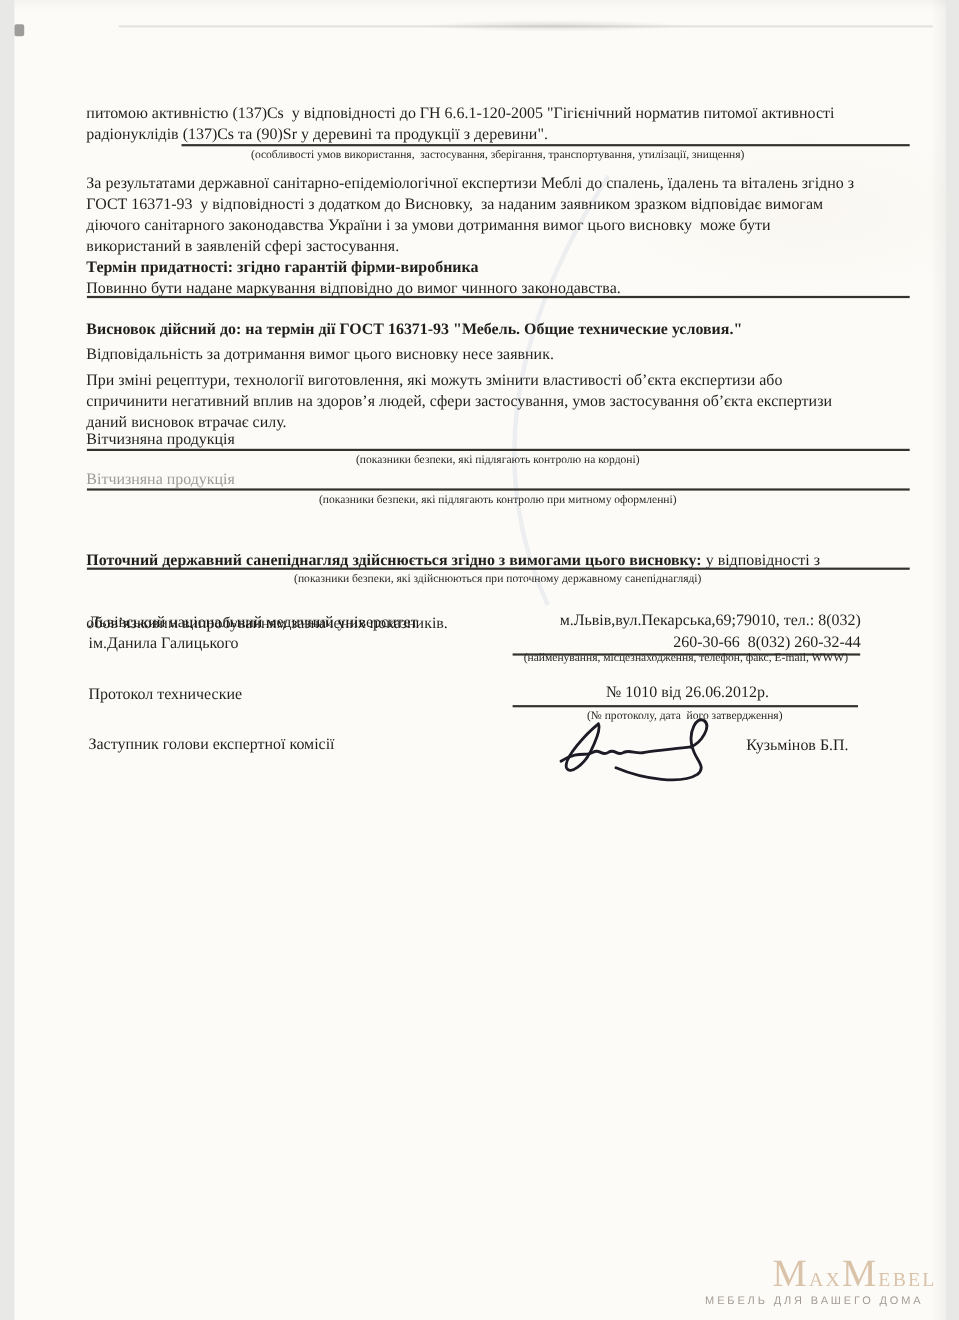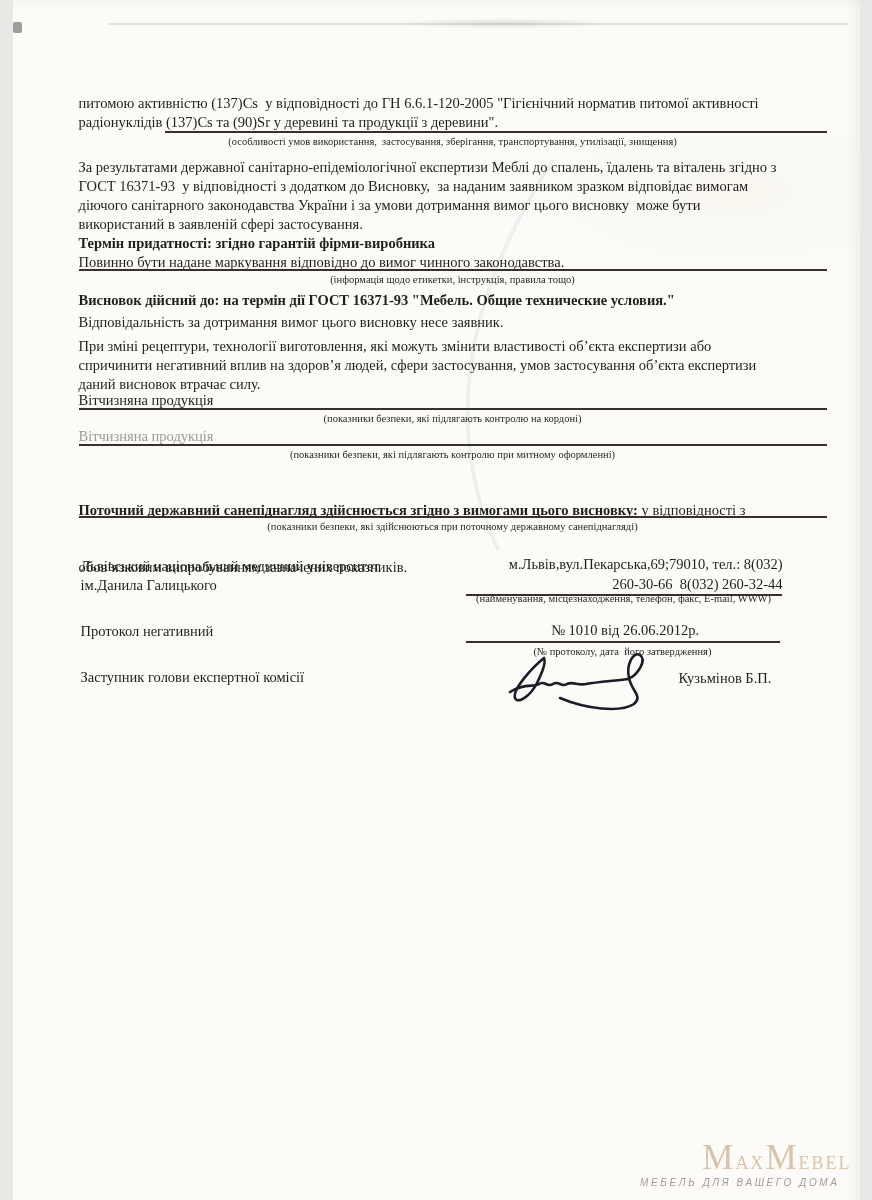--- a/index.html
+++ b/index.html
@@ -39,21 +39,21 @@
   .wm{
     position:absolute;right:8px;top:1140px;width:340px;
     text-align:right;line-height:1;
   }
   .wm-brand{color:#d9c3a9;font-family:"Liberation Serif",serif;letter-spacing:2px;white-space:pre;}
   .wm-lg{font-size:35px;}
   .wm-sm{font-size:18px;}
   .wm-tagline{
     margin-top:3px;padding-right:12px;
     font-family:"Liberation Sans",sans-serif;
-    font-size:10px;letter-spacing:2.6px;color:#a39b93;white-space:pre;font-style:italic;
+    font-size:10px;letter-spacing:2.6px;color:#a39b93;white-space:pre;
   }
 </style>
 </head>
 <body>
 
 <div class="page">
 
   <div class="artifact" style="left:95px;top:23px;width:740px;height:2px;background:rgba(120,120,120,0.18);filter:blur(0.4px);"></div>
   <div class="artifact" style="left:370px;top:18px;width:240px;height:11px;background:radial-gradient(ellipse at center, rgba(110,110,110,0.20), rgba(110,110,110,0) 70%);"></div>
   <div class="artifact" style="left:0;top:22px;width:9px;height:11px;background:rgba(80,80,80,0.55);border-radius:2px;filter:blur(0.5px);"></div>
@@ -69,21 +69,20 @@
 
   <div class="t" style="top:158px">За результатами державної санітарно-епідеміологічної експертизи Меблі до спалень, їдалень та віталень згідно з
 ГОСТ 16371-93  у відповідності з додатком до Висновку,  за наданим заявником зразком відповідає вимогам
 діючого санітарного законодавства України і за умови дотримання вимог цього висновку  може бути
 використаний в заявленій сфері застосування.</div>
 
   <div class="t bold" style="top:234px">Термін придатності: згідно гарантій фірми-виробника</div>
 
   <div class="t" style="top:253px">Повинно бути надане маркування відповідно до вимог чинного законодавства.</div>
   <div class="rule" style="top:269px;left:66px;width:748px"></div>
-  <div class="cap" style="top:273px">(інформація щодо етикетки, інструкція, правила тощо)</div>
 
   <div class="t bold" style="top:291px">Висновок дійсний до: на термін дії ГОСТ 16371-93 "Мебель. Общие технические условия."</div>
 
   <div class="t" style="top:313px">Відповідальність за дотримання вимог цього висновку несе заявник.</div>
 
   <div class="t" style="top:337px">При зміні рецептури, технології виготовлення, які можуть змінити властивості об’єкта експертизи або
 спричинити негативний вплив на здоров’я людей, сфери застосування, умов застосування об’єкта експертизи
 даний висновок втрачає силу.</div>
 
   <div class="t" style="top:391px">Вітчизняна продукція</div>
@@ -101,21 +100,21 @@
   <div class="rule" style="top:516px;left:66px;width:748px"></div>
   <div class="cap" style="top:520px">(показники безпеки, які здійснюються при поточному державному санепіднагляді)</div>
 
   <div class="t" style="top:557px;left:68px">Львівський національний медичний університет
 ім.Данила Галицького</div>
   <div class="t" style="top:554px;left:455px;width:315px;text-align:right;line-height:20px">м.Львів,вул.Пекарська,69;79010, тел.: 8(032)
 260-30-66  8(032) 260-32-44</div>
   <div class="rule" style="top:594px;left:453px;width:316px"></div>
   <div class="cap" style="top:592px;left:443px;width:336px">(найменування, місцезнаходження, телефон, факс, E-mail, WWW)</div>
 
-  <div class="t" style="top:622px;left:68px">Протокол негативний</div>
+  <div class="t" style="top:622px;left:68px">Протокол технические</div>
   <div class="t" style="top:621px;left:455px;width:315px;text-align:center">№ 1010 від 26.06.2012р.</div>
   <div class="rule" style="top:641px;left:453px;width:314px"></div>
   <div class="cap" style="top:645px;left:445px;width:330px">(№ протоколу, дата  його затвердження)</div>
 
   <div class="t" style="top:668px;left:68px">Заступник голови експертної комісії</div>
   <svg class="sig-svg" width="190" height="66" viewBox="0 0 190 66">
     <g fill="none" stroke="#1c1b26" stroke-width="2.6" stroke-linecap="round">
       <path d="M44,7 C34,15 12,38 15,47 C18,54 31,44 37,32 C43,20 46,11 44,7"></path>
       <path d="M10,41 C26,31 33,37 39,33 C45,29 47,37 53,33 C59,29 61,37 67,33 C73,30 78,35 86,33 C98,31 112,30 128,28"></path>
       <path d="M128,28 C138,24 147,9 140,4 C133,0 126,14 129,27 C132,41 143,45 134,53 C120,62 86,58 60,47"></path>

